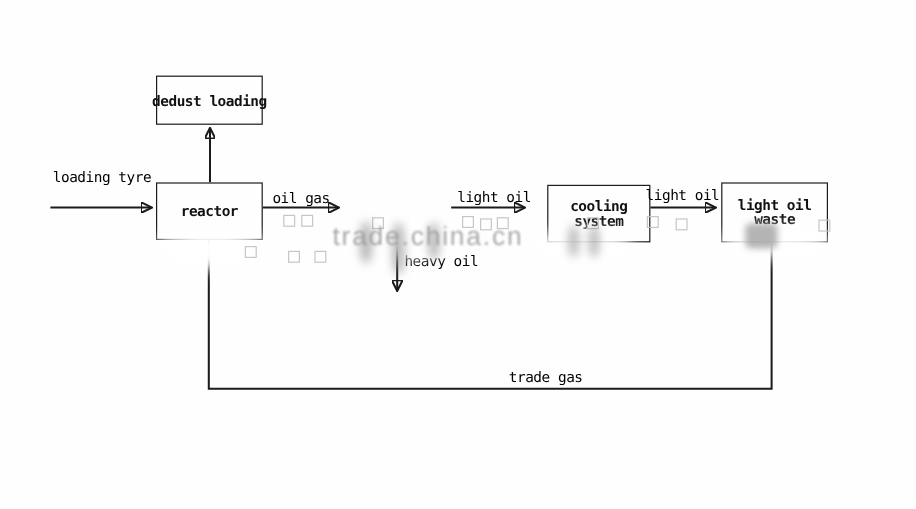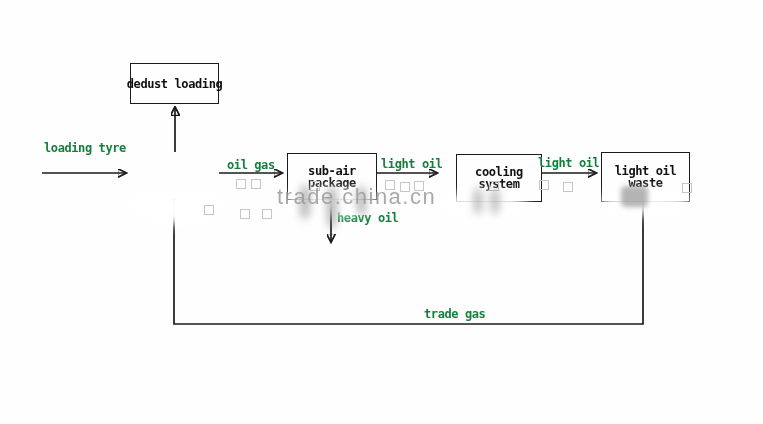--- a/index.html
+++ b/index.html
@@ -15,21 +15,21 @@
   .box{
     position:absolute;z-index:2;
     border:1.6px solid #1b1b1b;
     background:#fefefe;
     display:flex;flex-direction:column;align-items:center;justify-content:center;
     color:#111;font-weight:bold;font-size:12px;letter-spacing:-0.4px;
     line-height:12px;white-space:nowrap;
   }
   .lbl{
     position:absolute;z-index:2;
-    color:#15803d;font-weight:bold;font-size:12px;letter-spacing:-0.4px;
+    color:#000000;font-weight:normal;font-size:12px;letter-spacing:-0.4px;
     line-height:16px;white-space:nowrap;
   }
   .watermark{
     position:absolute;z-index:5;
     font-family:Liberation Sans, sans-serif;
     font-size:22px;letter-spacing:1.5px;
     color:#9b9b9b;opacity:.85;
     filter:blur(0.7px);
     white-space:nowrap;
   }
@@ -72,25 +72,24 @@
     <path d="M376 173 H437" marker-end="url(#ar)"></path>
     <path d="M527 173 H596" marker-end="url(#ar)"></path>
     <path d="M331 199 V242" marker-end="url(#ar)"></path>
     <path d="M643 201 V324 H174 V199"></path>
   </svg>
 
   <div class="box" style="left:130px;top:63px;width:87px;height:39px">
     <span>dedust loading</span>
   </div>
 
+  <div class="box" style="left:130px;top:152px;width:87px;height:46px">
+    <span>reactor</span>
+  </div>
 
-  <div class="box" style="left:287px;top:153px;width:88px;height:45px">
-    <span>sub-air</span>
-    <span>package</span>
-  </div>
 
   <div class="box" style="left:456px;top:154px;width:84px;height:46px">
     <span>cooling</span>
     <span>system</span>
   </div>
 
   <div class="box" style="left:601px;top:152px;width:87px;height:48px">
     <span>light oil</span>
     <span>waste</span>
   </div>

